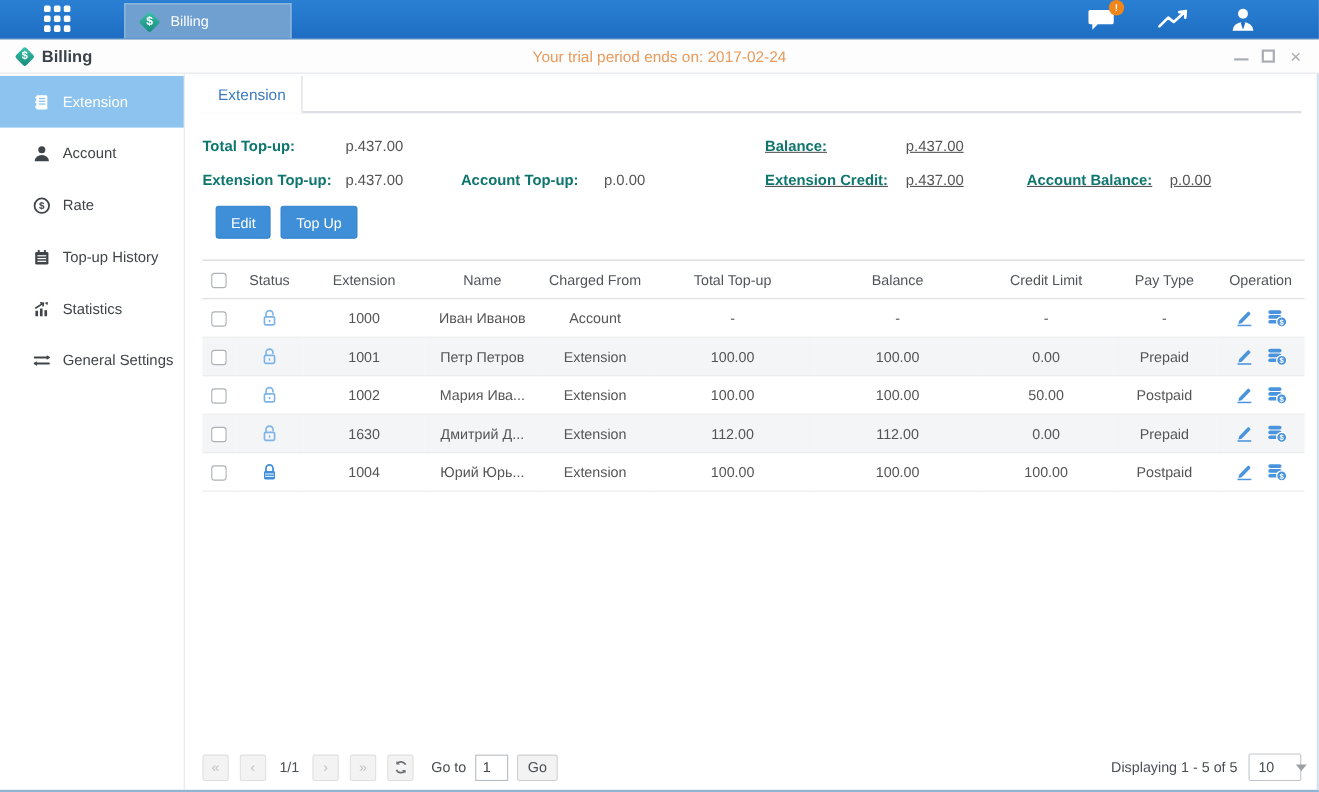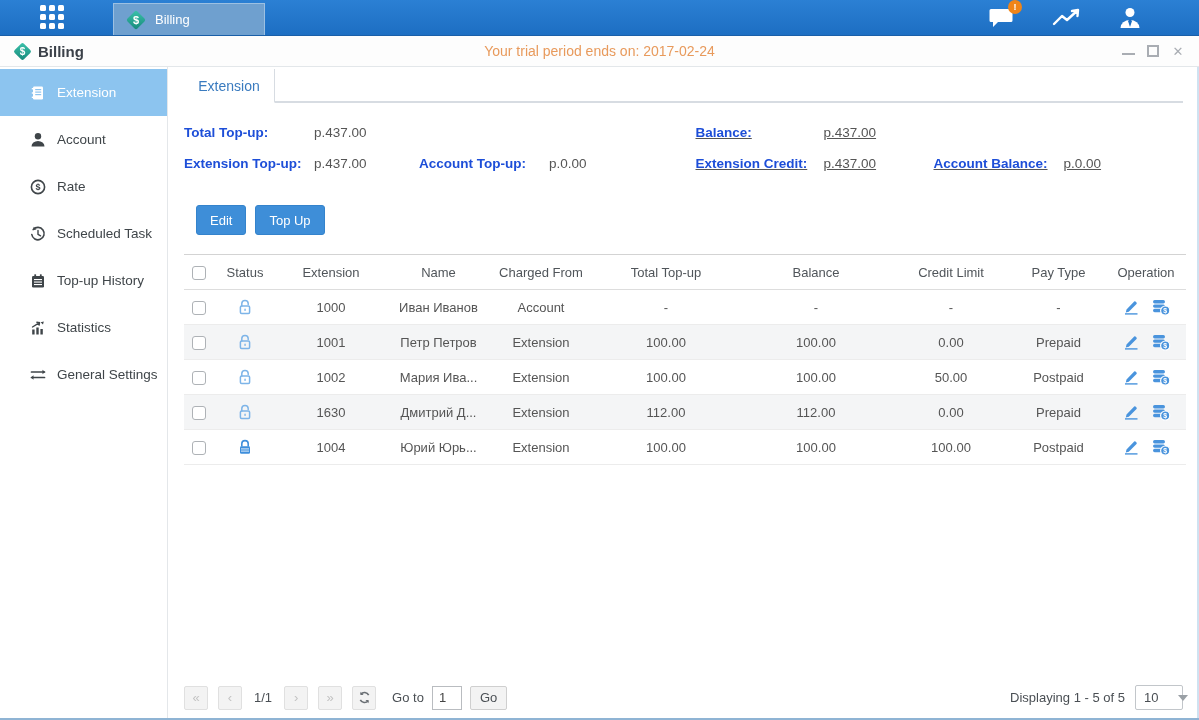--- a/index.html
+++ b/index.html
@@ -66,31 +66,31 @@
     font-size:14px; color:#3a7bbf; background:#fff; border-right:1px solid #d7dce2;
     cursor:pointer; }
   .tabstrip-rest { flex:1; border-bottom:1px solid #d7dce2; }
   .tabstrip { border-bottom:1px solid #d7dce2; }
   .tab.active { border-bottom:1px solid #fff; margin-bottom:-1px; }
 
   
   .stats { display:flex; margin-top:14px; font-size:13.5px; color:#555; }
   .stats-half { width:50%; }
   .stat-row { display:flex; align-items:center; height:31px; }
-  .s-label { font-weight:bold; color:#1d4ed8; }
+  .s-label { font-weight:bold; color:#0f766e; }
   .stats-half.left .s-label.c1 { width:130px; }
   .stats-half.left .s-val.c1 { width:105px; }
   .stats-half.left .s-label.c2 { width:130px; }
   .stats-half.right { padding-left:12px;text-decoration:underline; }
   .stats-half.right .s-label.c1 { width:128px; }
   .stats-half.right .s-val.c1 { width:110px; }
   .stats-half.right .s-label.c2 { width:130px; }
 
   
-  .actions { margin-top:26px; display:flex; gap:9px;padding-left:12px; }
+  .actions { margin-top:8px; display:flex; gap:9px;padding-left:12px; }
   .btn-blue { background:#3e8ed8; border:1px solid #3483cc; color:#fff; font-size:13px;
     height:30px; padding:0 13px; border-radius:3px; cursor:pointer;
     font-family:"Liberation Sans", sans-serif; }
 
   
   table.grid { width:100%; border-collapse:collapse; margin-top:19px; font-size:13px;
     color:#555; table-layout:fixed; }
   table.grid th { font-weight:normal; color:#50555a; height:35px; text-align:center;
     border-top:1px solid #d3d3d3; border-bottom:1px solid #dddddd; }
   table.grid td { height:35px; text-align:center; border-bottom:1px solid #ececec;margin-top:24px; }
@@ -208,28 +208,20 @@
             <path d="M1.5 14.5 a6.5 5.6 0 0 1 13 0 z"></path>
           </svg>
         <span>Account</span>
       </div>
       <div class="side-item">
         <svg width="16" height="16" viewBox="0 0 16 16">
             <circle cx="8" cy="8" r="6.6" fill="none" stroke="#3f4549" stroke-width="1.6"></circle>
             <text x="8" y="11.2" text-anchor="middle" font-size="9" font-weight="bold" fill="#3f4549" font-family="Liberation Sans, sans-serif">$</text>
           </svg>
         <span>Rate</span>
-      </div>
-      <div class="side-item">
-        <svg width="16" height="16" viewBox="0 0 16 16">
-            <path d="M3.2 3.6 a6.2 6.2 0 1 1 -1.4 4.9" fill="none" stroke="#3f4549" stroke-width="1.6" stroke-linecap="round"></path>
-            <path d="M3.6 0.8 L3.3 4.1 L6.5 3.4 z" fill="#3f4549"></path>
-            <path d="M8 4.5 V8.3 L10.6 9.8" fill="none" stroke="#3f4549" stroke-width="1.4" stroke-linecap="round"></path>
-          </svg>
-        <span>Scheduled Task</span>
       </div>
       <div class="side-item">
         <svg width="16" height="16" viewBox="0 0 16 16">
             <rect x="2" y="3" width="12" height="11.5" rx="1.2" fill="#3f4549"></rect>
             <rect x="4.3" y="1.2" width="1.8" height="3" rx="0.6" fill="#3f4549"></rect>
             <rect x="9.9" y="1.2" width="1.8" height="3" rx="0.6" fill="#3f4549"></rect>
             <rect x="4" y="6" width="8" height="1.1" fill="#fff"></rect>
             <rect x="4" y="8.5" width="8" height="1.1" fill="#fff"></rect>
             <rect x="4" y="11" width="8" height="1.1" fill="#fff"></rect>
           </svg>

